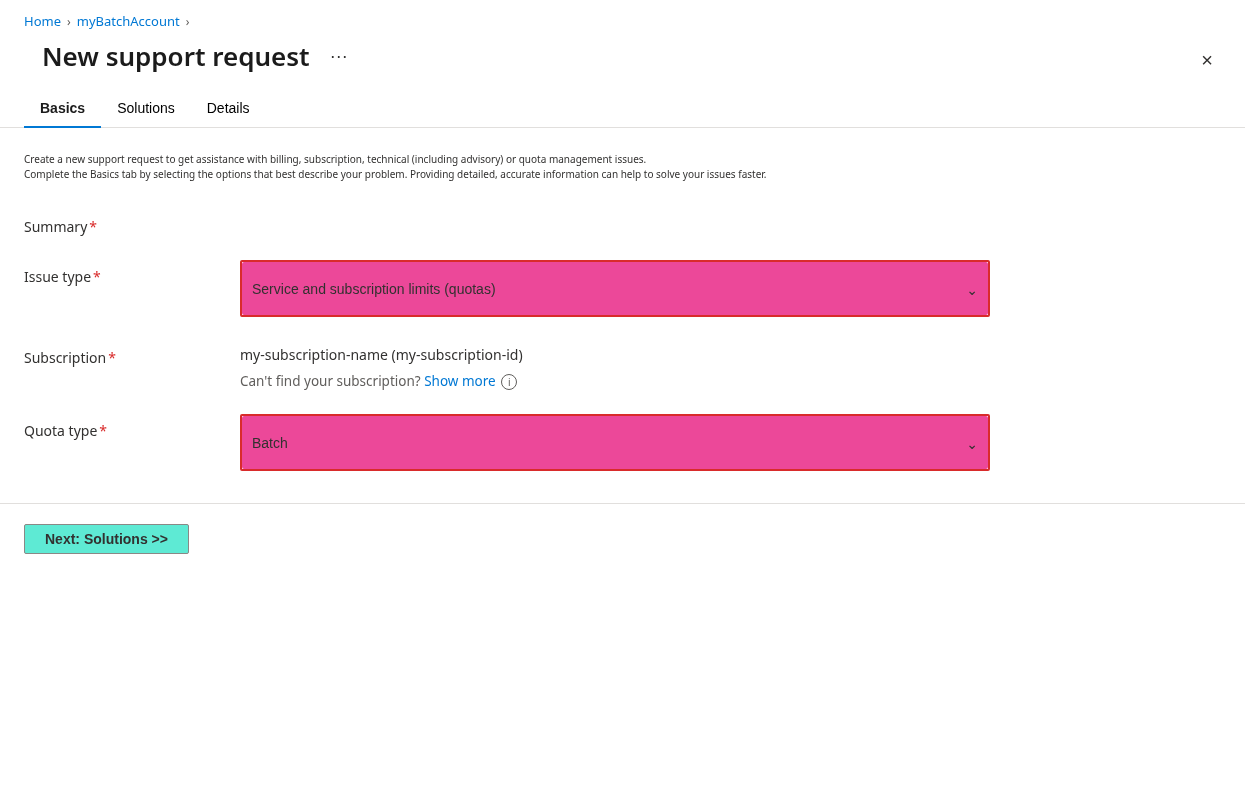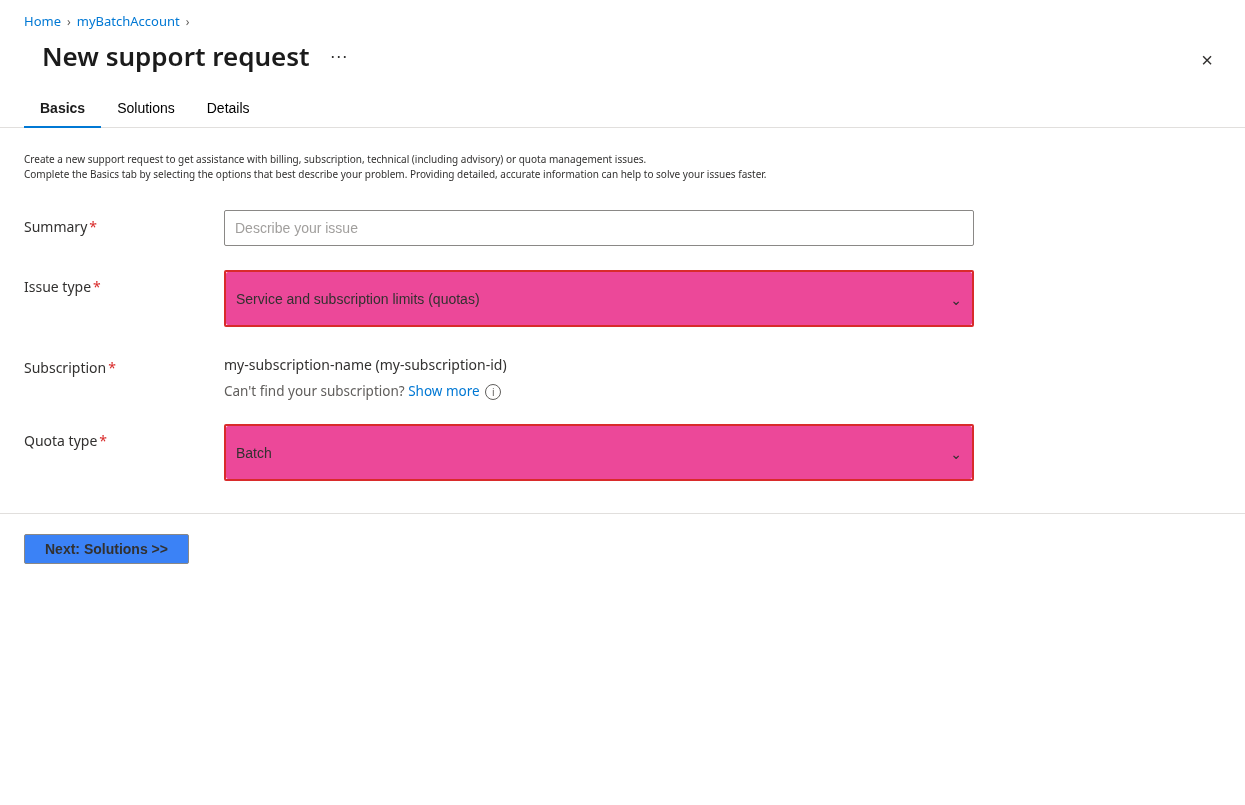--- a/index.html
+++ b/index.html
@@ -98,20 +98,21 @@
       color: #323130;
       line-height: 1.5;
       margin-bottom: 28px;
       max-width: 1100px;
     }
 
     .form-row {
       display: flex;
       align-items: flex-start;
       margin-bottom: 24px;
+      gap: 16px;
     }
     .form-label {
       min-width: 200px;
       width: 200px;
       font-size: 14px;
       color: #323130;
       padding-top: 7px;
       flex-shrink: 0;
     }
     .required-star {
@@ -211,21 +212,21 @@
       background: #e1dfdd;
       margin: 32px 0 0 0;
     }
 
     .footer {
       padding: 20px 24px;
     }
     .next-btn {
       padding: 6px 20px;
       border: 1px solid #8a8886;
-      background: #3b82f6;
+      background: #5eead4;
       font-size: 14px;
       font-weight: 600;
       color: #323130;
       cursor: pointer;
       border-radius: 2px;
     }
   </style>
 </head>
 <body>
 
@@ -252,23 +253,20 @@
 
 <div class="form-area">
   <p class="description-text">
     <span>Create a new support request to get assistance with billing, subscription, technical (including advisory) or quota management issues.</span><br>
     <span>Complete the Basics tab by selecting the options that best describe your problem. Providing detailed, accurate information can help to solve your issues faster.</span>
   </p>
 
   <div class="form-row">
     <div class="form-label">
       <span>Summary</span><span class="required-star">*</span>
-    </div>
-    <div class="form-control">
-      <input type="text" class="text-input" value="" placeholder="Describe your issue" style="">
     </div>
   </div>
 
   <div class="form-row">
     <div class="form-label">
       <span>Issue type</span><span class="required-star">*</span>
     </div>
     <div class="form-control">
       <div class="select-wrapper highlighted">
         <select>

